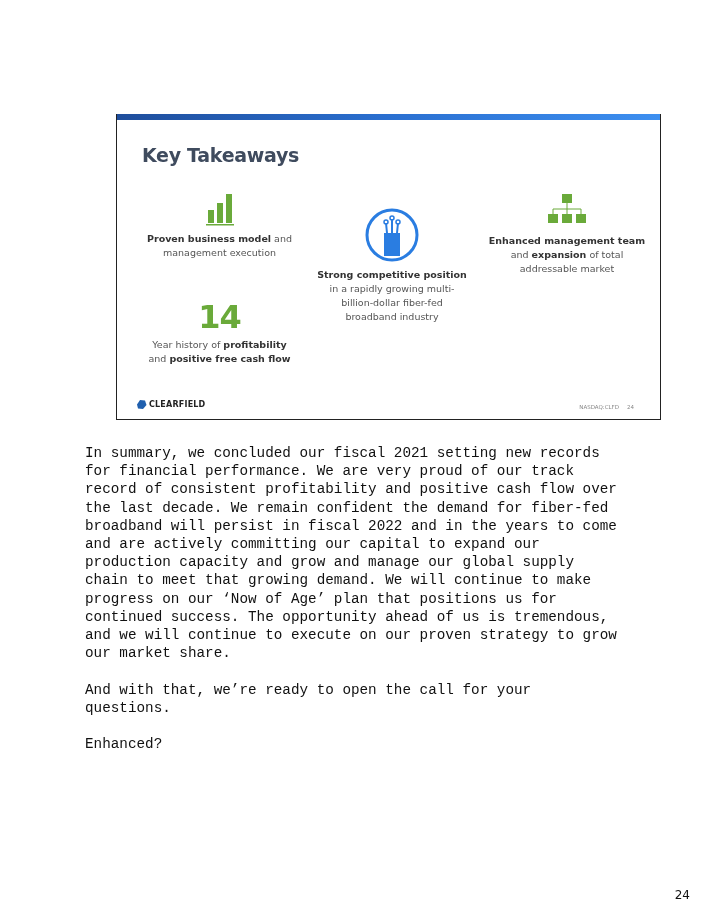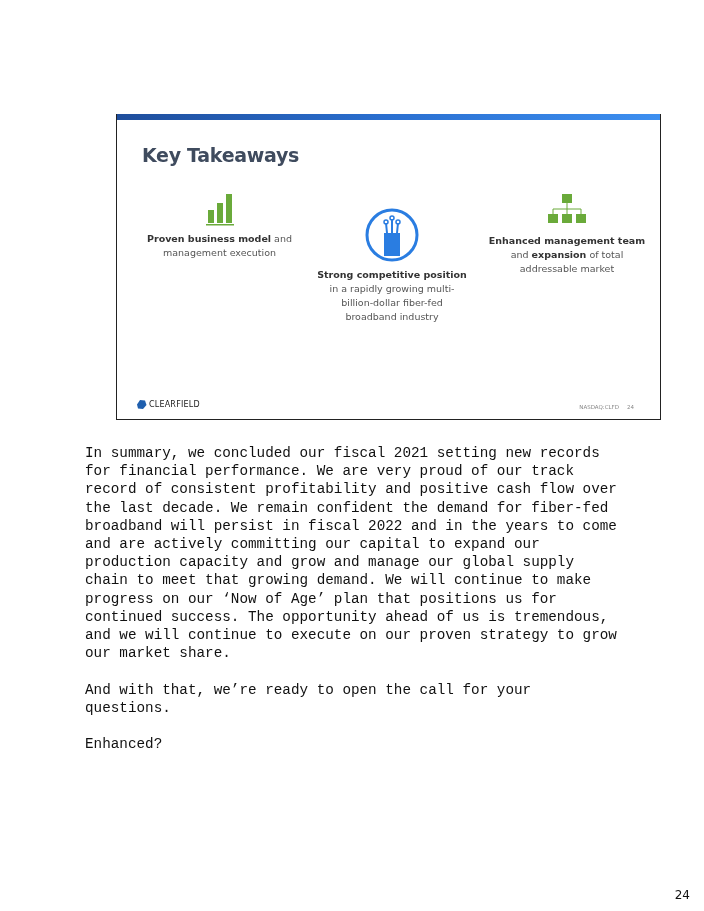--- a/index.html
+++ b/index.html
@@ -30,21 +30,21 @@
   .item-3 { left: 195px; top: 92px; width: 160px; }
   .item-4 { left: 370px; top: 78px; width: 160px; }
   .item-5 { left: 370px; top: 188px; width: 160px; }
 
   .big-number {
     font-family: "DejaVu Sans", sans-serif; font-size: 32px; font-weight: bold;
     color: #6aaa3a; line-height: 34px; letter-spacing: -1px; margin-bottom: 4px;
   }
 
   .logo { position: absolute; left: 18px; top: 285px; display: flex; align-items: center; gap: 2px; }
-  .logo-text { font-family: "DejaVu Sans", sans-serif; font-weight: normal; font-size: 8px; color: #222; letter-spacing: 0.2px; }
+  .logo-text { font-family: "DejaVu Sans", sans-serif; font-weight: bold; font-size: 8px; color: #222; letter-spacing: 0.2px; }
   .slide-footer { position: absolute; right: 26px; top: 290px; font-family: "DejaVu Sans", sans-serif; font-size: 5.5px; color: #888; }
   .slide-footer span { margin-left: 8px; }
 
   .body-text {
     position: absolute; left: 85px; top: 444px; width: 540px;
     font-family: Liberation Mono, monospace; font-size: 14.3px; line-height: 18.2px; color: #111;
   }
   .body-text p { margin: 0 0 18.2px 0; }
 
   .page-number {
@@ -64,20 +64,27 @@
       <rect x="5" y="20" width="6" height="13" fill="#6aaa3a"></rect>
       <rect x="14" y="13" width="6" height="20" fill="#6aaa3a"></rect>
       <rect x="23" y="4" width="6" height="29" fill="#6aaa3a"></rect>
       <rect x="3" y="34" width="28" height="1.5" fill="#6aaa3a"></rect>
     </svg>
     <div style="margin-top:6px">
       <b>Proven business model</b><span> and management execution</span>
     </div>
   </div>
 
+  <div class="item item-2">
+    <div class="big-number">14</div>
+    <div>
+      <span>Year history of </span><b>profitability</b><br>
+      <span>and </span><b>positive free cash flow</b>
+    </div>
+  </div>
 
   <div class="item item-4">
     <svg class="icon" width="40" height="34" viewBox="0 0 40 34">
       <rect x="15" y="2" width="10" height="9" fill="#6aaa3a"></rect>
       <line x1="20" y1="11" x2="20" y2="17" stroke="#6aaa3a" stroke-width="1"></line>
       <line x1="6" y1="17" x2="34" y2="17" stroke="#6aaa3a" stroke-width="1"></line>
       <line x1="6" y1="17" x2="6" y2="22" stroke="#6aaa3a" stroke-width="1"></line>
       <line x1="20" y1="17" x2="20" y2="22" stroke="#6aaa3a" stroke-width="1"></line>
       <line x1="34" y1="17" x2="34" y2="22" stroke="#6aaa3a" stroke-width="1"></line>
       <rect x="1" y="22" width="10" height="9" fill="#6aaa3a"></rect>

